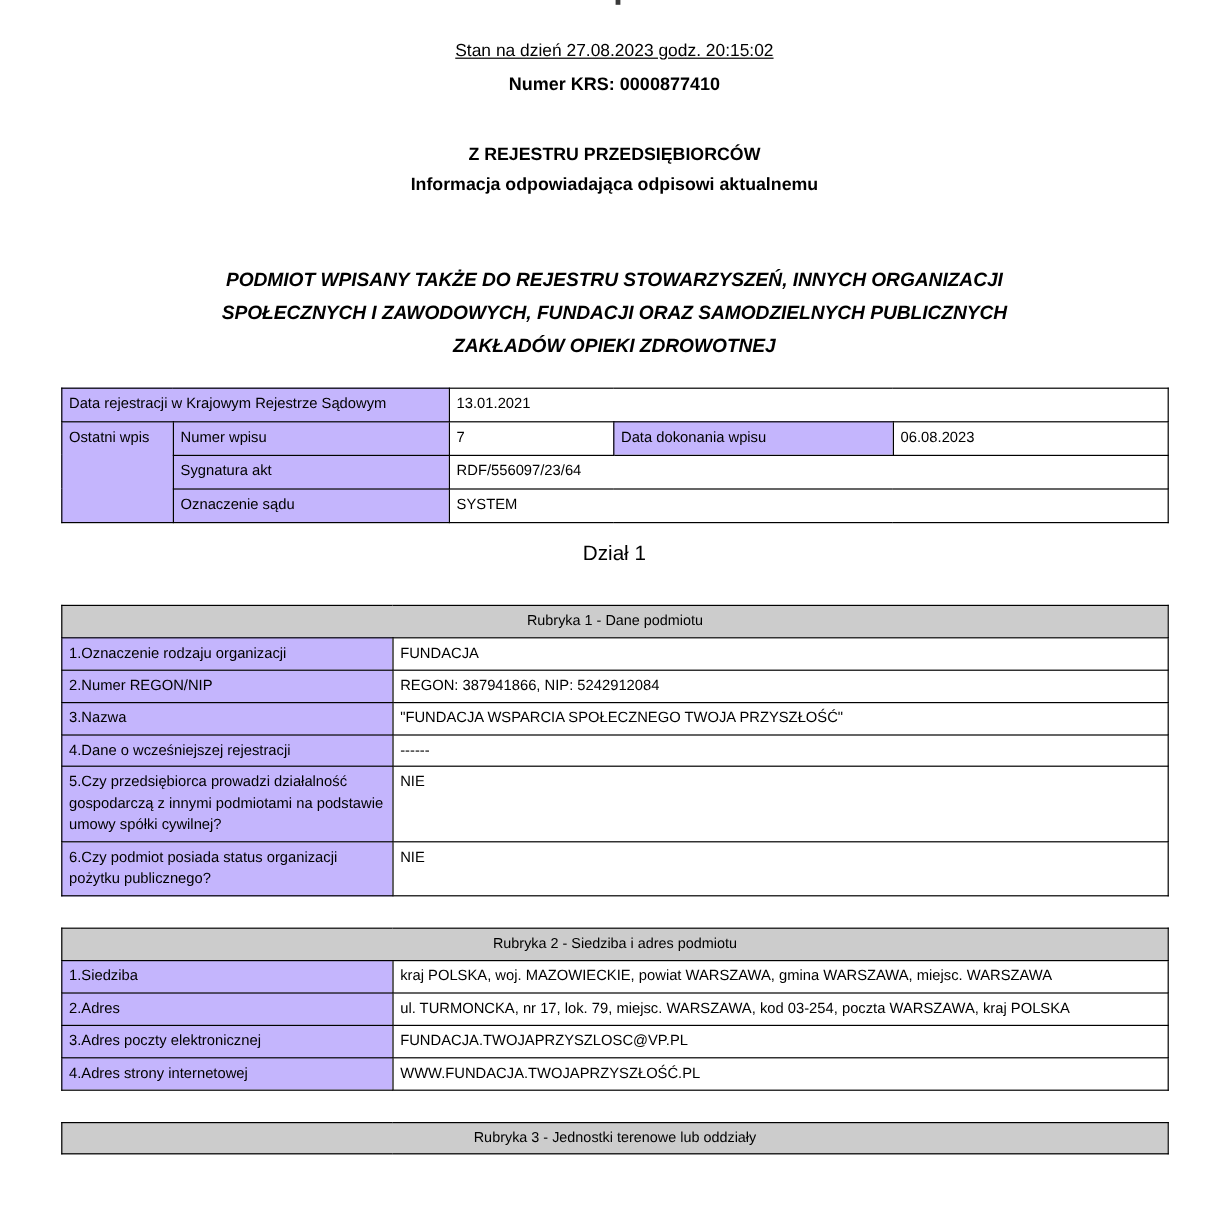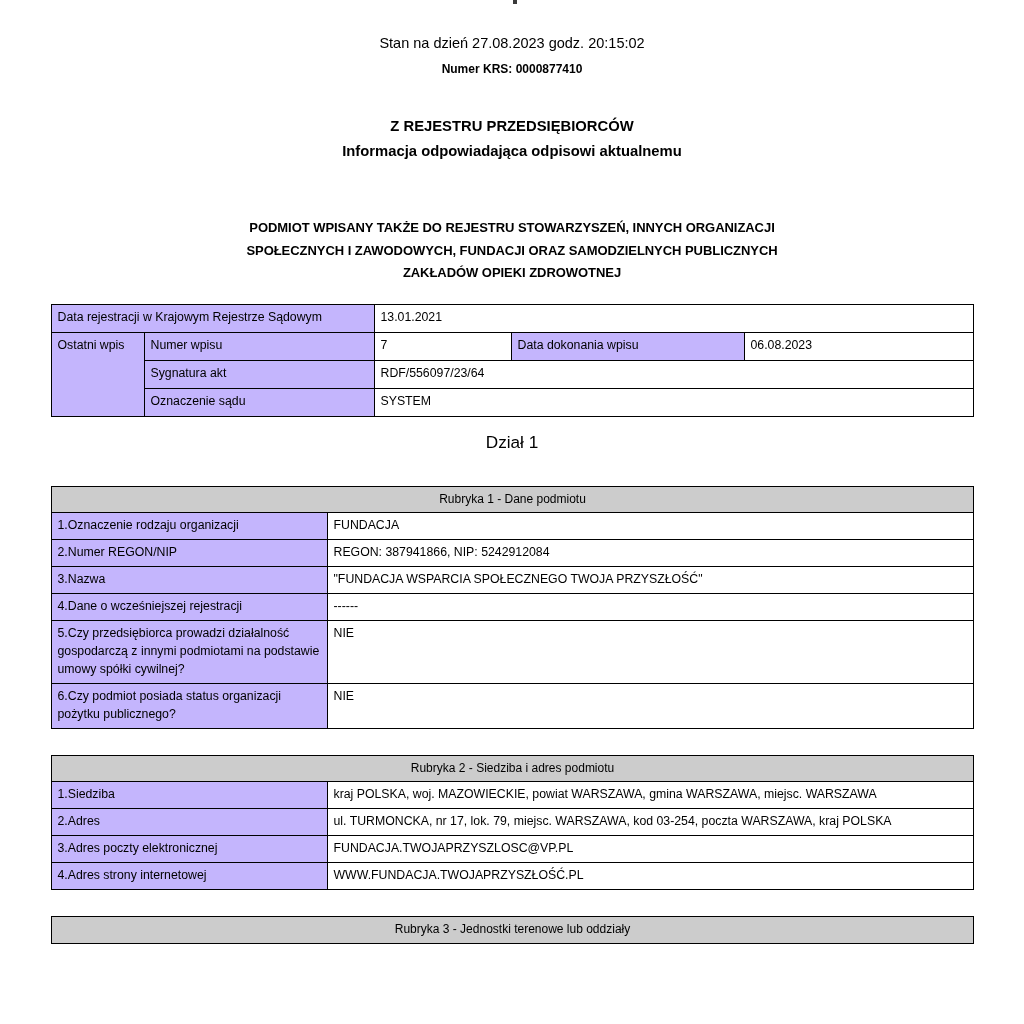--- a/index.html
+++ b/index.html
@@ -34,38 +34,40 @@
     background: #3a3a3a;
   }
 
   .hdr {
     text-align: center;
     line-height: 1.0;
   }
   .hdr-status {
     font-size: 14.5px;
     padding-top: 36px;
+    text-decoration: underline;
   }
   .hdr-krs {
-    font-size: 12px;
+    font-size: 15px;
     font-weight: bold;
     padding-top: 12px;
   }
   .hdr-title {
     font-size: 14.8px;
     font-weight: bold;
     padding-top: 39px;
     line-height: 1.72;
   }
   .hdr-subject {
-    font-size: 13px;
+    font-size: 16px;
     font-weight: bold;
     padding-top: 53px;
     line-height: 1.72;
     letter-spacing: -0.05px;
+    font-style: italic;
   }
 
   
   .tbl {
     border-collapse: collapse;
     table-layout: fixed;
     width: 922px;
     margin: 0 auto;
     font-size: 12.3px;
   }

